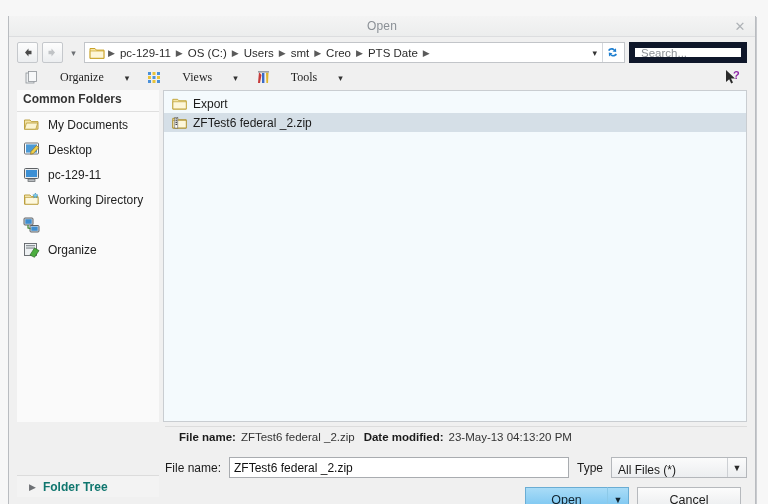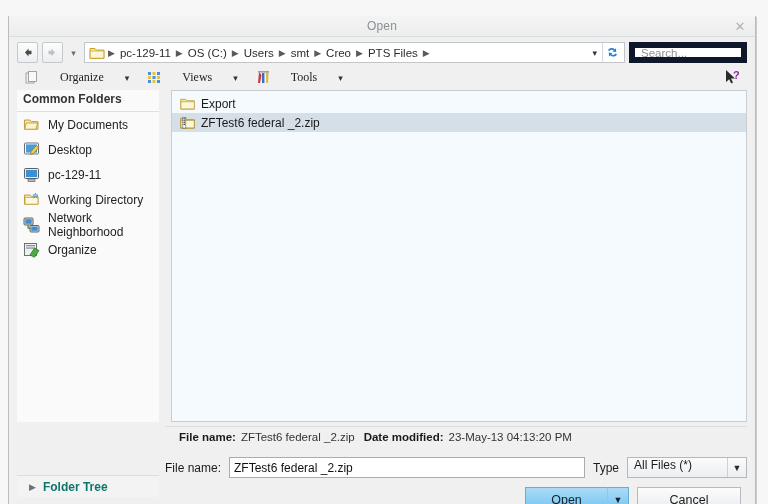--- a/index.html
+++ b/index.html
@@ -119,21 +119,21 @@
   .tbcaret { font-size: 9px; color: #333; margin-left: 1px; }
   .helpicon {
     position: absolute; right: 12px; top: 1px;
     width: 20px; height: 20px;
     cursor: pointer;
   }
   
   .body {
     display: flex;
     padding: 0 8px;
-    gap: 12px;
+    gap: 4px;
     height: 332px;
   }
   .sidebar {
     width: 142px;
     background: #fafafa;
     display: flex; flex-direction: column;
   }
   .sidebar-header {
     font-size: 12px; font-weight: bold; color: #333;
     padding: 2px 0 5px 6px;
@@ -188,24 +188,24 @@
     height: 21px;
     border: 1px solid #a9acb0;
     background: #fff;
     font-size: 12px; color: #111;
     padding: 0 4px;
     box-sizing: border-box;
     font-family: "Liberation Sans", sans-serif;
     outline: none;
   }
   .type-select {
-    width: 120px; height: 21px;
+    width: 136px; height: 21px;
     border: 1px solid #b4b7bb;
     background: linear-gradient(to bottom,#fbfbfb,#eceef0);
-    display: flex; align-items: flex-start; justify-content: space-between;
+    display: flex; align-items: flex-end; justify-content: space-between;
     font-size: 12px; color: #1b1b1b;
     padding-left: 6px;
     box-sizing: border-box;
     cursor: pointer;
   }
   .type-arrow {
     width: 18px; height: 19px;
     border-left: 1px solid #cdd0d4;
     display: flex; align-items: center; justify-content: center;
     font-size: 9px; color: #2a2a2a;
@@ -295,21 +295,21 @@
         <span class="crumb">pc-129-11</span>
         <span class="crumb-sep">▶</span>
         <span class="crumb">OS (C:)</span>
         <span class="crumb-sep">▶</span>
         <span class="crumb">Users</span>
         <span class="crumb-sep">▶</span>
         <span class="crumb">smt</span>
         <span class="crumb-sep">▶</span>
         <span class="crumb">Creo</span>
         <span class="crumb-sep">▶</span>
-        <span class="crumb">PTS Files</span>
+        <span class="crumb">PTS Date</span>
         <span class="crumb-sep">▶</span>
       </div>
       <span class="addr-caret">▾</span>
       <div class="addr-refresh">
         <svg width="13" height="13" viewBox="0 0 13 13">
           <path d="M2 4.2 C3.4 1.6 7 1.4 8.6 3.4 L10 2.2 L10.2 6 L6.5 5.4 L7.8 4.4 C6.6 3.2 4.3 3.4 3.4 5 Z" fill="#1f7fd0"></path>
           <path d="M11 8.4 C9.6 11 6 11.2 4.4 9.2 L3 10.4 L2.8 6.6 L6.5 7.2 L5.2 8.2 C6.4 9.4 8.7 9.2 9.6 7.6 Z" fill="#1f7fd0"></path>
         </svg>
       </div>
     </div>
@@ -400,21 +400,20 @@
       </div>
 
       <div class="sb-item">
         <svg class="sb-icon" viewBox="0 0 18 18">
           <rect x="1" y="2" width="9" height="7" rx="1" fill="#d9dde0" stroke="#4f5357" stroke-width=".9"></rect>
           <rect x="2.3" y="3.2" width="6.4" height="4.6" fill="#3f8ed0"></rect>
           <rect x="7" y="9.5" width="9" height="6.5" rx="1" fill="#d9dde0" stroke="#4f5357" stroke-width=".9"></rect>
           <rect x="8.3" y="10.6" width="6.4" height="4.2" fill="#3f8ed0"></rect>
           <path d="M5 9 L5 12 L7.5 12.6" stroke="#4b8a3c" stroke-width="1.3" fill="none"></path>
         </svg>
-        <span>Network Neighborhood</span>
       </div>
 
       <div class="sb-item">
         <svg class="sb-icon" viewBox="0 0 18 18">
           <rect x="1.5" y="2.5" width="12" height="12" fill="#eef1f3" stroke="#5f6367" stroke-width=".9"></rect>
           <rect x="3" y="4" width="9" height="1.3" fill="#8d9499"></rect>
           <rect x="3" y="6.4" width="9" height="1.3" fill="#8d9499"></rect>
           <path d="M7 14 L11.5 7 L16 9.6 L11.5 16.3 Z" fill="#4cae3f" stroke="#2c6b25" stroke-width=".7"></path>
         </svg>
         <span>Organize</span>

